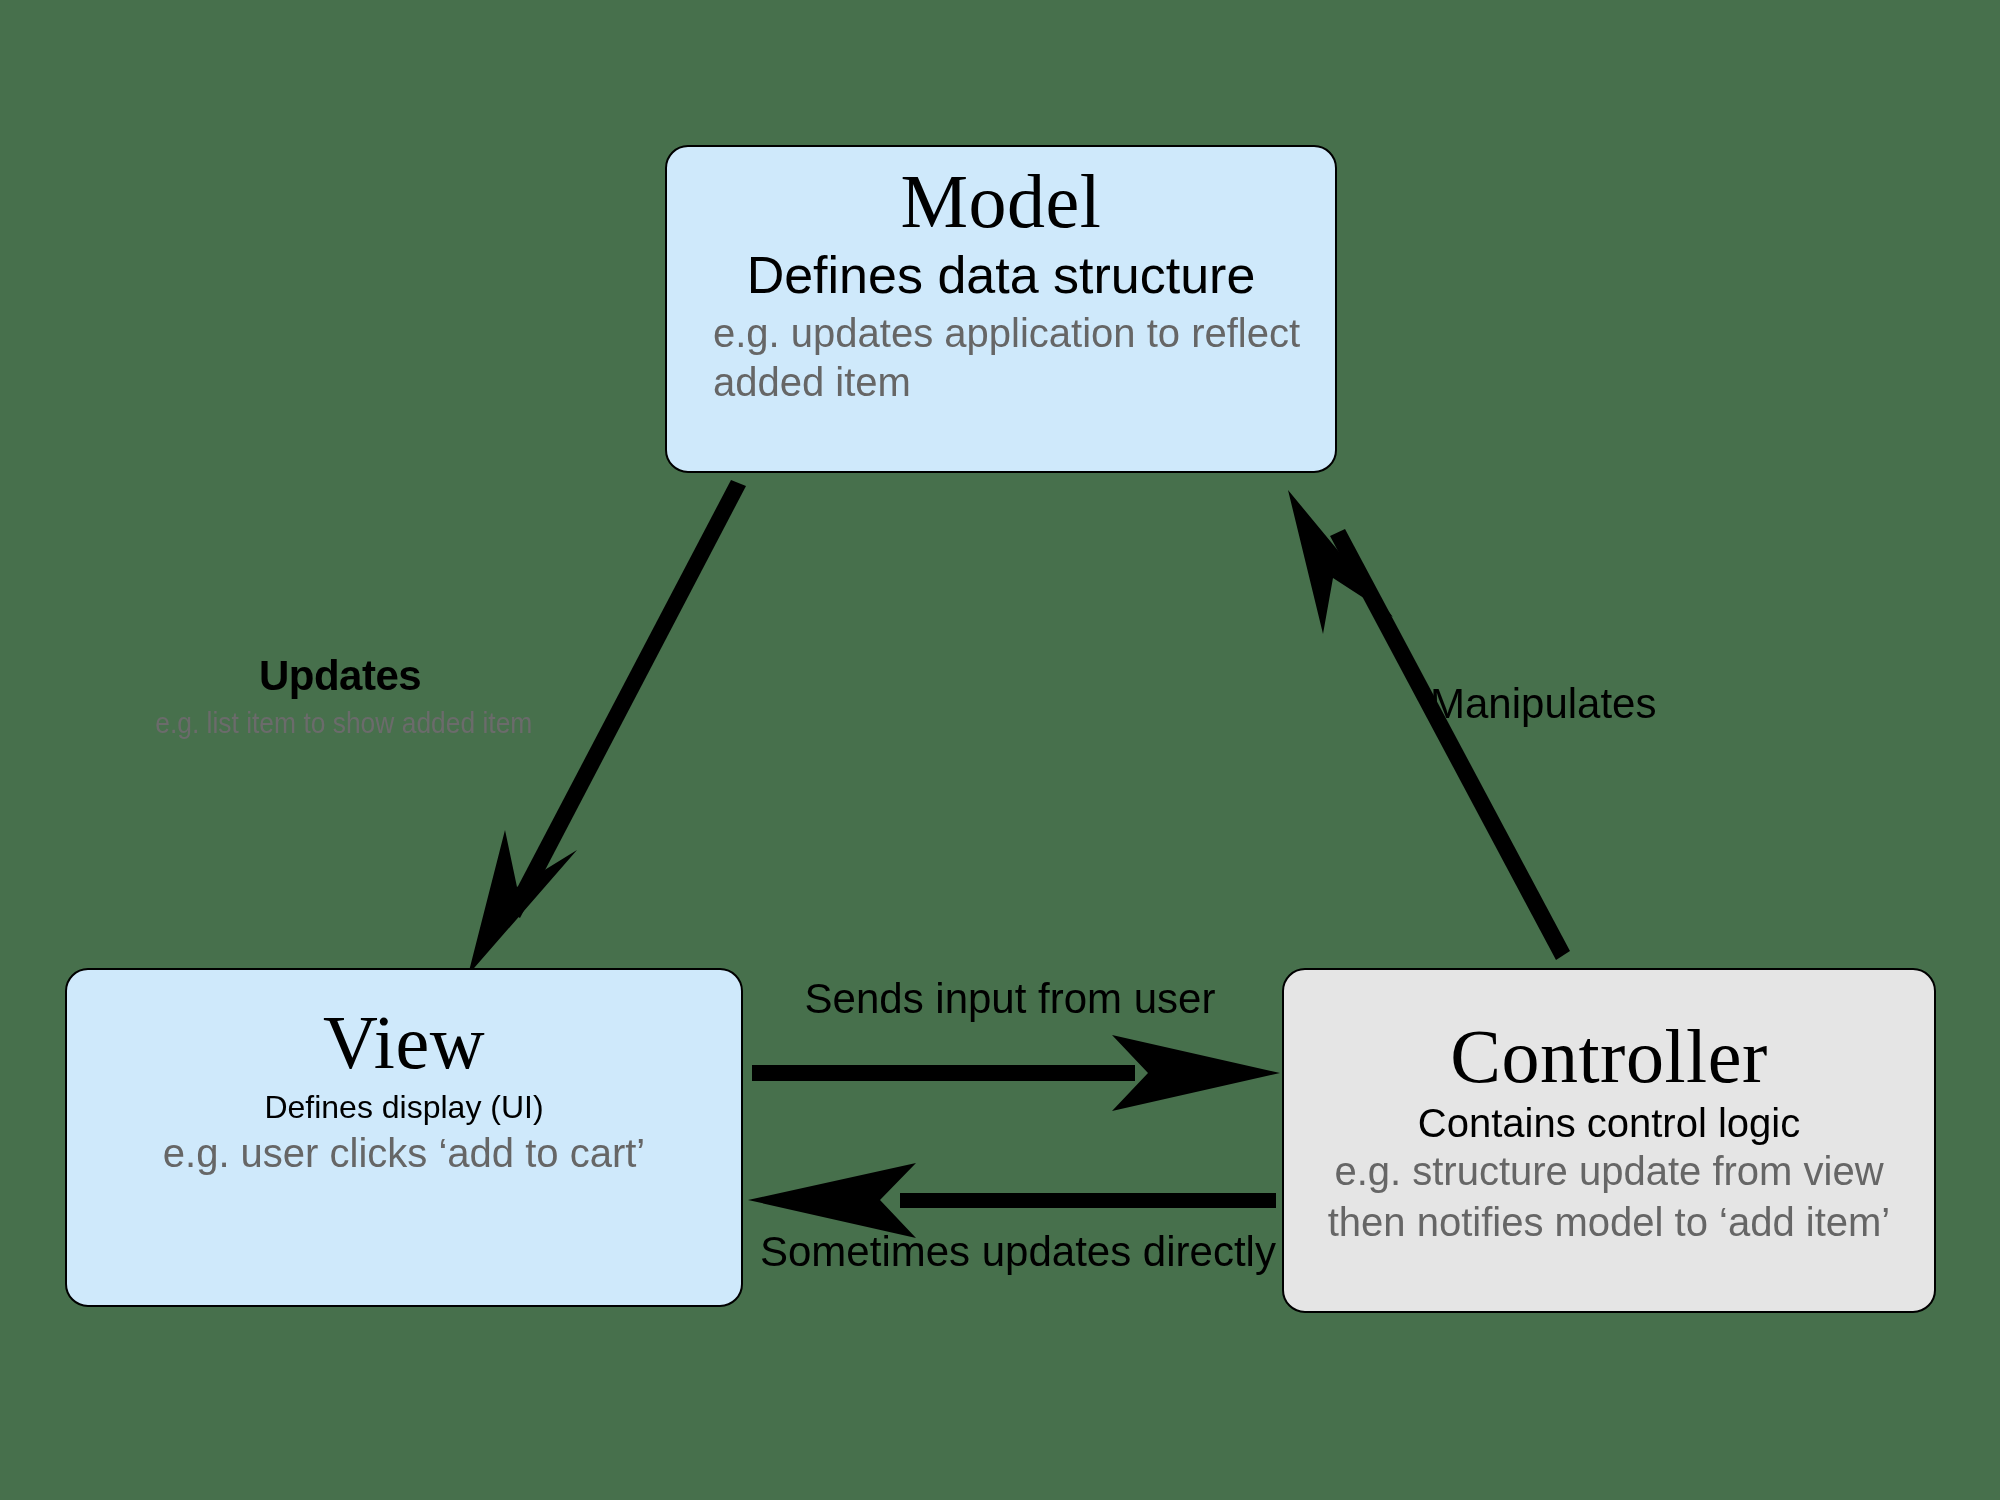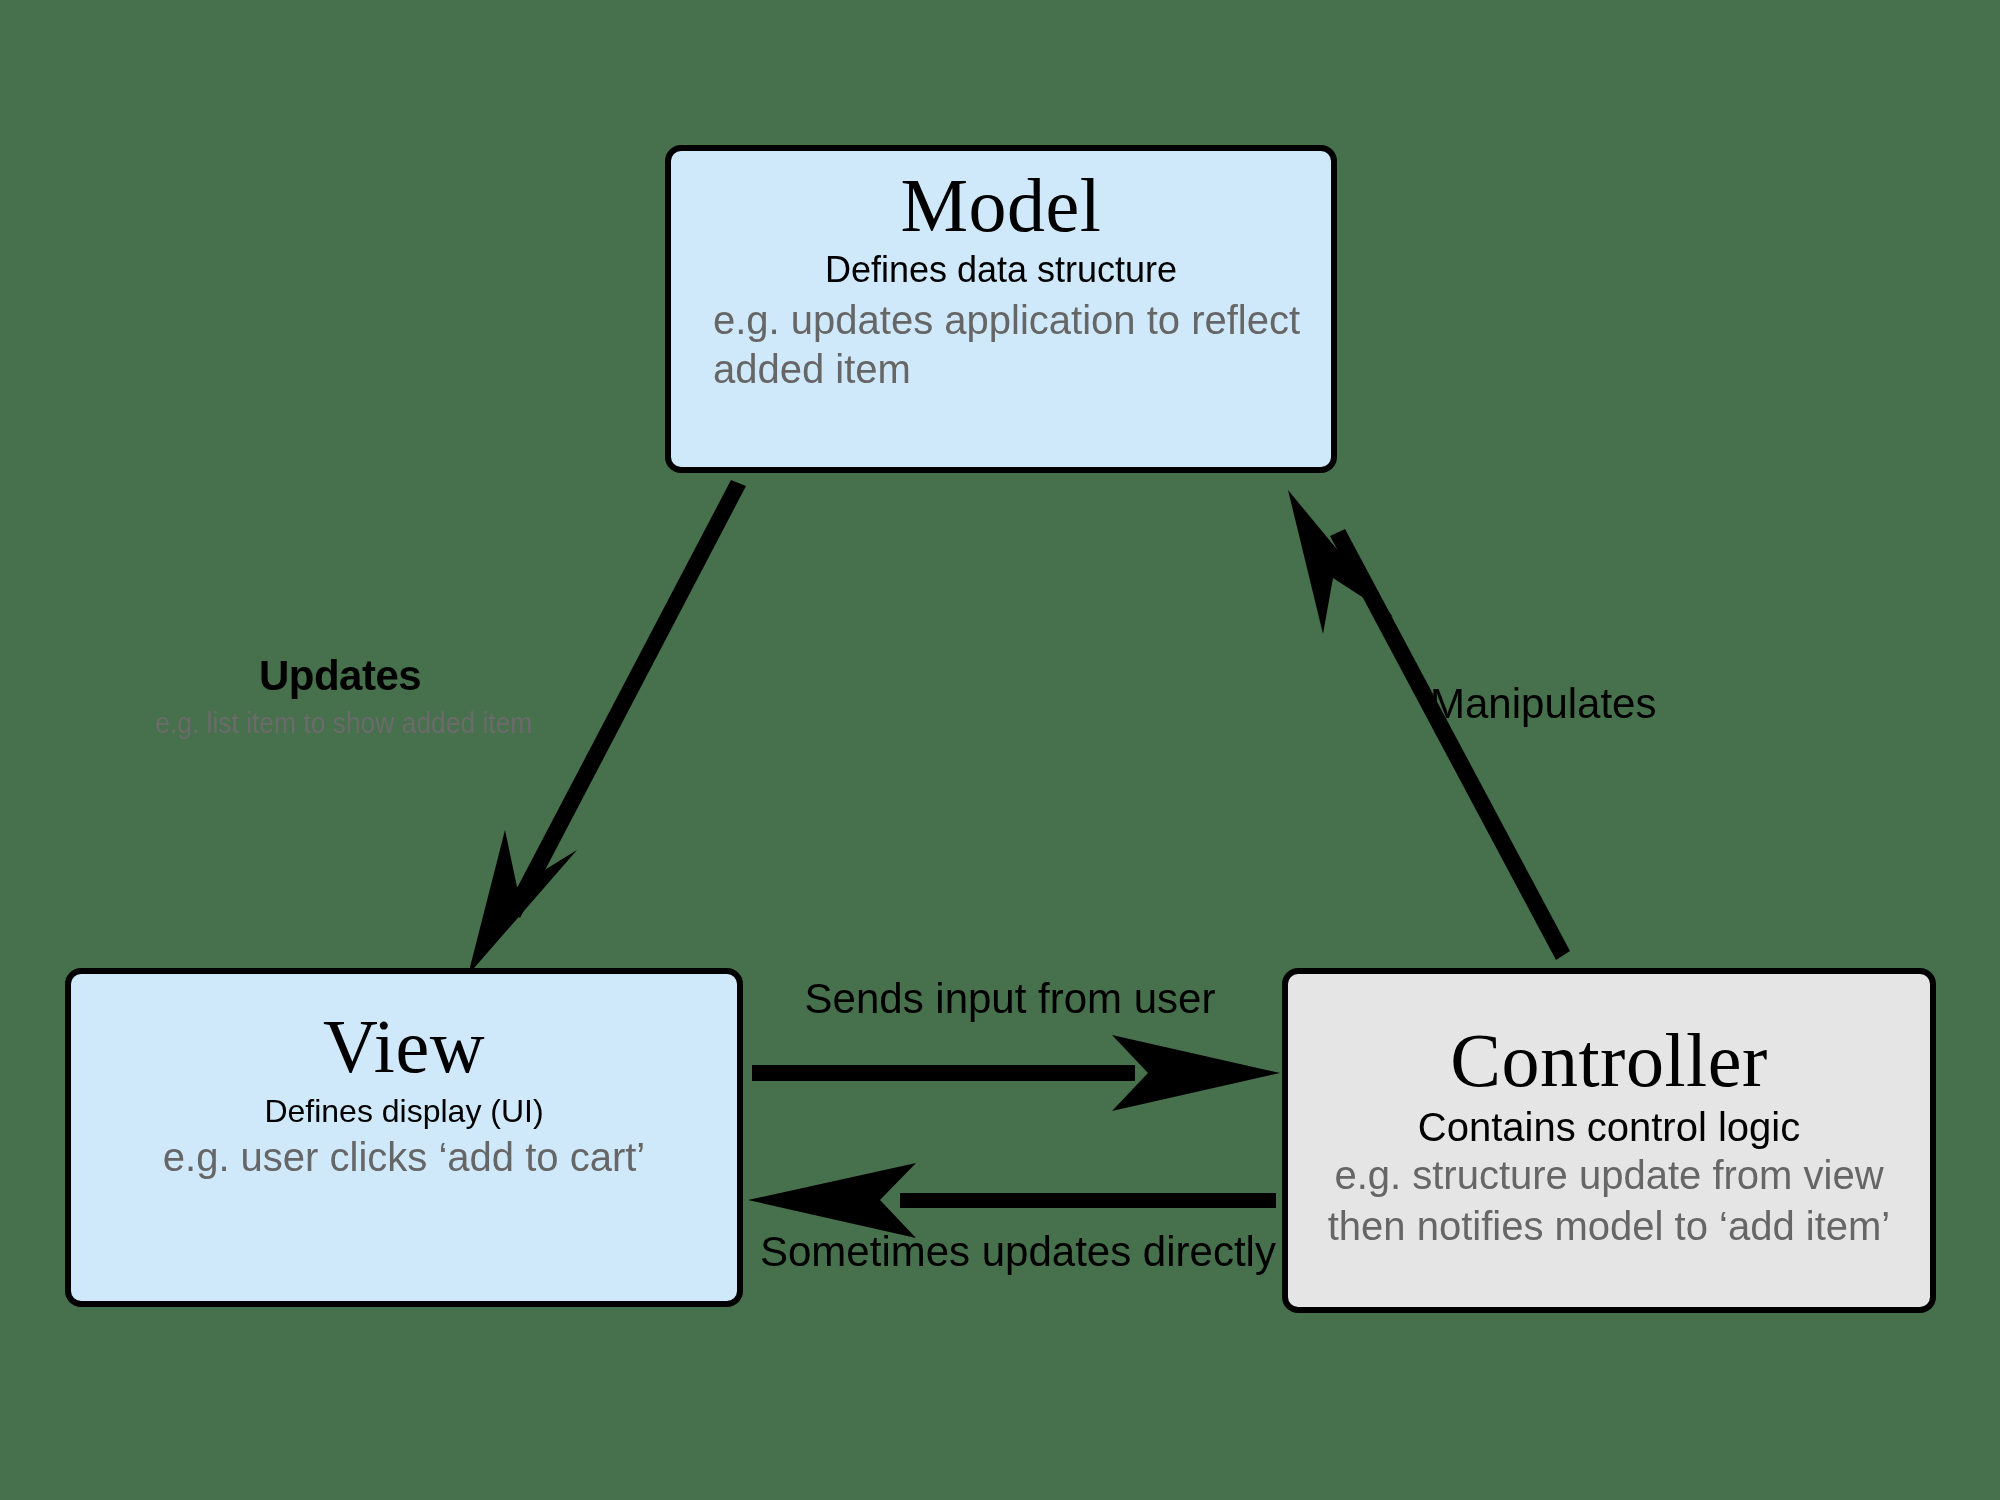--- a/index.html
+++ b/index.html
@@ -18,22 +18,22 @@
   #arrows {
     position: absolute;
     left: 0; top: 0;
     width: 2000px;
     height: 1500px;
   }
   .box {
     position: absolute;
     box-sizing: border-box;
     background: #cfe9fb;
-    border: 6px solid #f97316;
-    border-radius: 16px;
+    border: 2px solid #f97316;
+    border-radius: 23px;
     display: flex;
     flex-direction: column;
     align-items: center;
     justify-content: flex-start;
     text-align: center;
     z-index: 3;
   }
   .box-title {
     font-family: "Liberation Serif", "DejaVu Serif", serif;
     color: #000000;
@@ -51,21 +51,21 @@
     line-height: 1.22;
   }
 
   
   #box-model {
     left: 665px; top: 145px;
     width: 672px; height: 328px;
     padding-top: 16px;
   }
   #box-model .box-title { font-size: 76px; }
-  #box-model .box-sub   { font-size: 36px; margin-top: 8px; }
+  #box-model .box-sub   { font-size: 52px; margin-top: 8px; }
   #box-model .box-eg    { font-size: 40px; margin-top: 6px; width: 620px; text-align: left; padding-left: 22px; box-sizing: border-box;}
 
   
   #box-view {
     left: 65px; top: 968px;
     width: 678px; height: 339px;
     padding-top: 34px;
   }
   #box-view .box-title { font-size: 76px; }
   #box-view .box-sub   { font-size: 32px; margin-top: 10px; }

